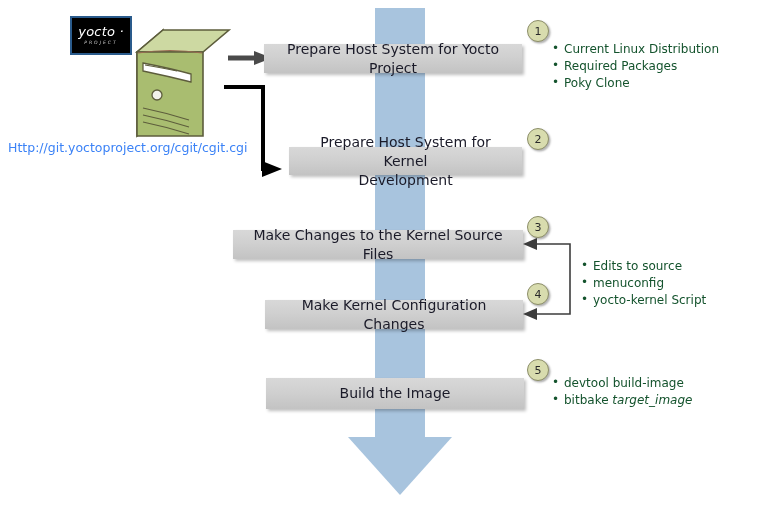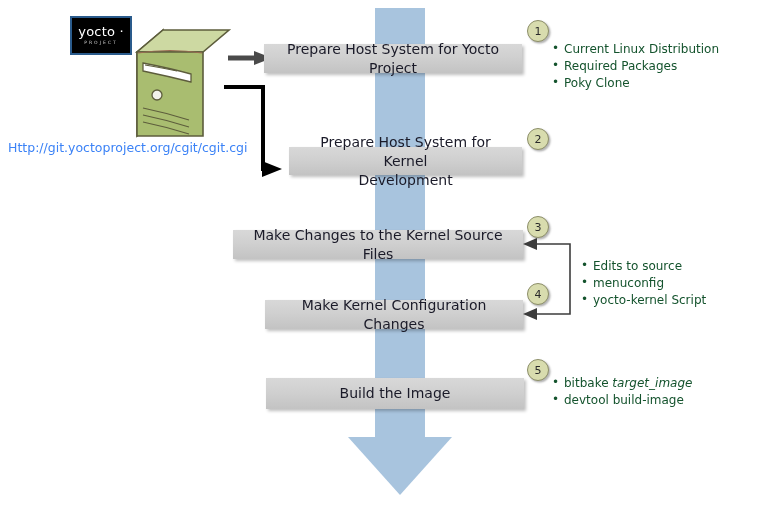--- a/index.html
+++ b/index.html
@@ -45,20 +45,21 @@
     top: 16px;
     width: 62px;
     height: 39px;
     background: #000000;
     border: 2px solid #2a5b8c;
     box-sizing: border-box;
     display: flex;
     flex-direction: column;
     align-items: center;
     justify-content: center;
+    font-style: italic;
   }
   .yocto-logo .yl-main {
     color: #ffffff;
     font-size: 13px;
     letter-spacing: 0.2px;
     line-height: 13px;
     font-family: "DejaVu Sans", "Liberation Sans", sans-serif;
   }
   .yocto-logo .yl-sub {
     color: #c9c9c9;
@@ -306,17 +307,17 @@
   </ul>
 
 
   <ul class="bullets" id="bullets-34">
     <li>Edits to source</li>
     <li>menuconfig</li>
     <li>yocto-kernel Script</li>
   </ul>
 
   <ul class="bullets" id="bullets-5">
+    <li>devtool build-image</li>
     <li><span>bitbake </span><span class="ital">target_image</span></li>
-    <li>devtool build-image</li>
   </ul>
 
 </div>
 
 </body></html>

